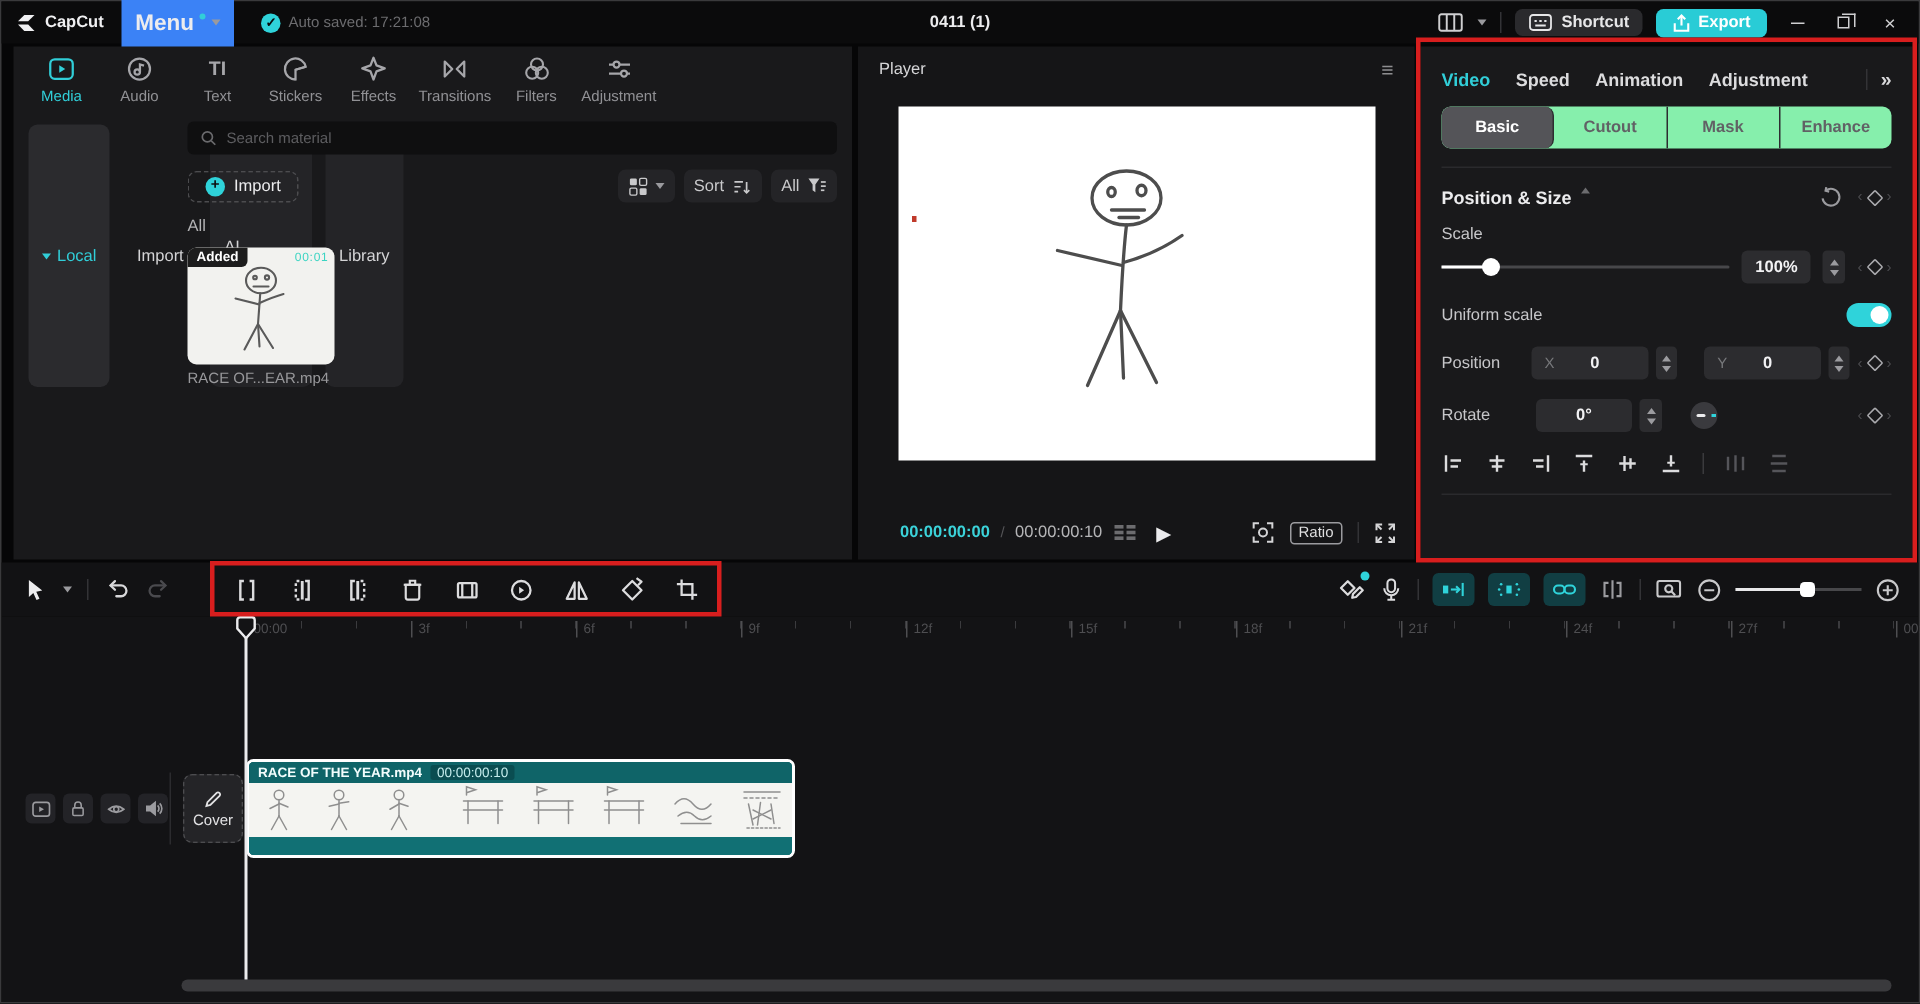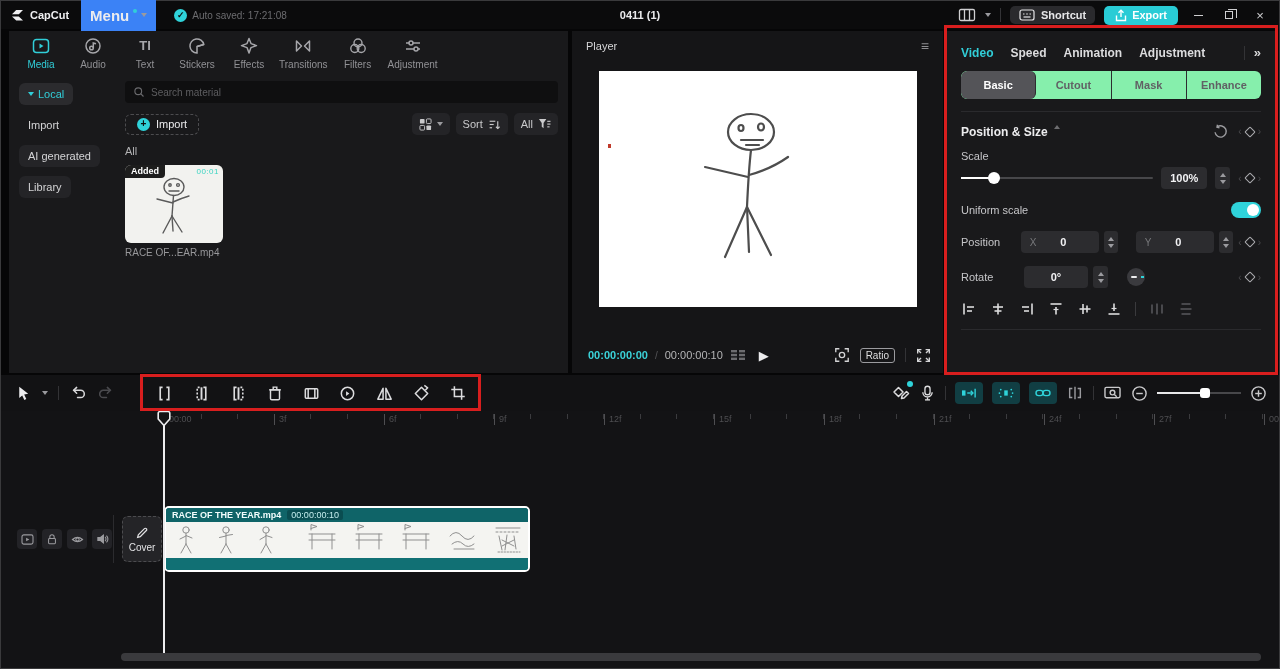--- a/index.html
+++ b/index.html
@@ -32,21 +32,21 @@
 .inspector { left:946px; width:328px; padding:10px 14px 0 14px; }
 
 
 .media-tabs { display:flex; padding:5px 2px 0 6px; }
 .mtab { min-width:52px; padding:0 4px; display:flex; flex-direction:column; align-items:center; gap:3px; font-size:10px; color:#919195; }
 .mtab svg { stroke:#a6a6aa; }
 .mtab.active { color:#31ced8; }
 .mtab.active svg { stroke:#31ced8; }
 .mtab .ticon { font-size:13px; font-weight:bold; line-height:20px; height:20px; }
 .media-body { display:flex; margin-top:7px; }
-.media-side { width:112px; display:flex; flex-direction:column; gap:9px; padding:6px 6px 0 10px; }
+.media-side { width:112px; display:flex; flex-direction:row; gap:9px; padding:6px 6px 0 10px; }
 .side-item { font-size:11px; padding:5px 9px; border-radius:6px; color:#d4d4d6; width:max-content; display:flex; align-items:center; gap:4px; }
 .side-item.active { background:#2b2b2e; color:#31ced8; }
 .side-item.boxed { background:#242427; }
 .tri-down { width:0; height:0; border-left:3px solid transparent; border-right:3px solid transparent; border-top:4px solid #31ced8; }
 .media-content { flex:1; padding:4px 10px 0 4px; }
 .searchbar { height:22px; background:#0f0f10; border-radius:4px; display:flex; align-items:center; gap:6px; padding:0 8px; font-size:10px; color:#5d5d60; }
 .import-row { margin-top:10px; display:flex; align-items:center; }
 .import-btn { display:flex; align-items:center; gap:6px; border:1px dashed #4c4c4f; border-radius:6px; padding:3px 11px; font-size:11px; color:#ececee; }
 .plus-dot { width:13px; height:13px; border-radius:50%; background:#2fd3da; color:#0d0d0e; font-size:10px; font-weight:bold; display:flex; align-items:center; justify-content:center; line-height:1; }
 .row-ctls { margin-left:auto; display:flex; gap:6px; }
@@ -56,21 +56,21 @@
 .thumb { width:98px; height:78px; background:#f2f2ef; border-radius:6px; position:relative; overflow:hidden; }
 .added-badge { position:absolute; top:0; left:0; background:rgba(5,5,6,.9); color:#fff; font-size:9px; font-weight:bold; padding:1px 6px 2px; border-radius:0 0 4px 0; }
 .thumb-dur { position:absolute; top:2px; right:4px; font-size:8px; color:#3bd4c2; letter-spacing:.5px; }
 .card-name { margin-top:4px; font-size:10px; color:#98989b; }
 
 
 .player-header { height:30px; display:flex; align-items:center; padding:0 14px; font-size:11px; color:#d6d6d8; }
 .hamburger { margin-left:auto; color:#8d8d90; font-size:14px; }
 .canvas { position:absolute; left:27px; top:40px; width:318px; height:236px; background:#fff; }
 .red-dot { position:absolute; left:9px; top:73px; width:3px; height:4px; background:#c03a2b; }
-.player-controls { position:absolute; left:4px; right:0; bottom:5px; height:26px; display:flex; align-items:center; padding:0 12px; gap:7px; }
+.player-controls { position:absolute; left:16px; right:0; bottom:5px; height:26px; display:flex; align-items:center; padding:0 12px; gap:7px; }
 .tc-cur { font-size:11px; font-weight:bold; color:#3bd2d9; }
 .tc-sep { font-size:10px; color:#555558; }
 .tc-dur { font-size:11px; color:#b5b5b7; }
 .play-glyph { color:#ececee; font-size:13px; margin-left:6px; }
 .pc-right { margin-left:auto; display:flex; align-items:center; gap:10px; }
 .ratio-btn { border:1px solid #9b9b9f; border-radius:3px; padding:1px 5px; font-size:10px; color:#dededf; }
 
 
 .itabs { display:flex; align-items:center; gap:17px; font-size:12px; font-weight:bold; color:#dcdcde; padding-top:4px; }
 .itab.active { color:#31ced8; }

